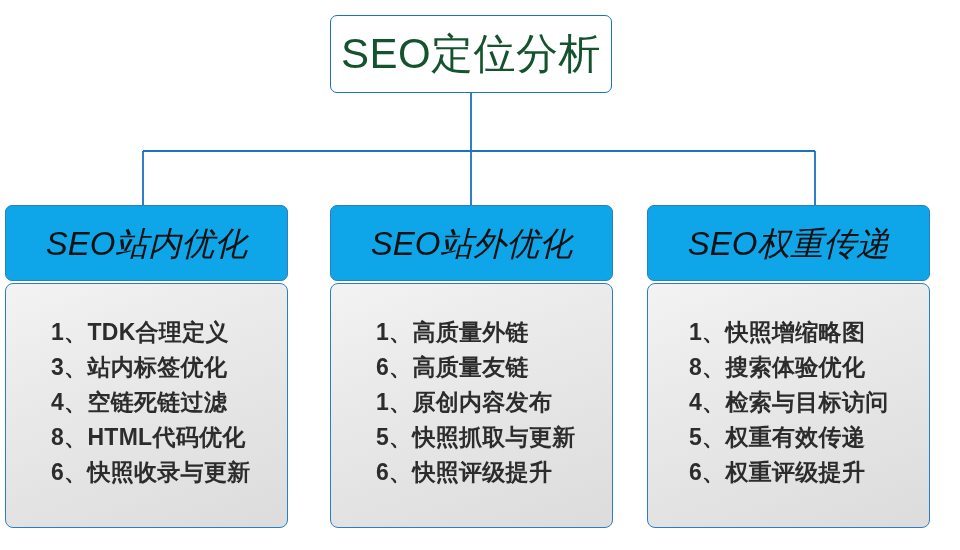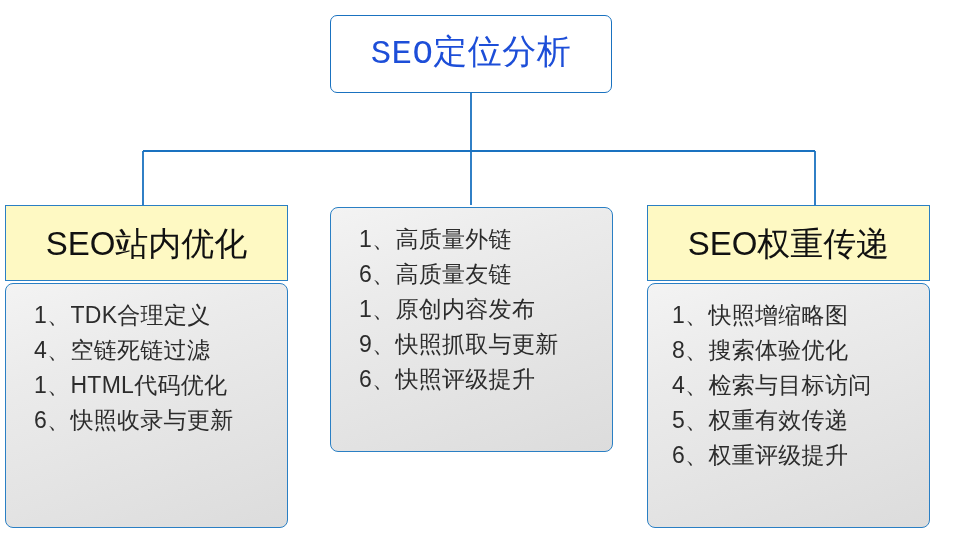--- a/index.html
+++ b/index.html
@@ -38,48 +38,48 @@
     height: 78px;
     box-sizing: border-box;
     background: #ffffff;
     border: 1.6px solid #1a72c0;
     border-radius: 7px;
     display: flex;
     align-items: center;
     justify-content: center;
   }
   .root-title {
-    font-size: 34px;
-    color: #1d4ed8;
+    font-size: 42px;
+    color: #14532d;
     letter-spacing: 0.5px;
     line-height: 1;
     white-space: nowrap;
-    font-family: Liberation Mono, monospace;
   }
 
   
   .column {
     position: absolute;
     top: 205px;
     width: 283px;
   }
   .column.col-1 { left: 5px; }
   .column.col-2 { left: 330px; }
   .column.col-3 { left: 647px; }
 
   .col-header {
     box-sizing: border-box;
     width: 100%;
     height: 76px;
-    background: #fef9c3;
+    background: #0ea5e9;
     border: 1.5px solid #2a7fc4;
-    border-radius: 0;
+    border-radius: 7px;
     display: flex;
     align-items: center;
     justify-content: center;
+    font-style: italic;
   }
   .col-header-title {
     font-size: 33px;
     color: #111111;
     line-height: 1;
     white-space: nowrap;
   }
 
   .col-body {
     box-sizing: border-box;
@@ -88,23 +88,24 @@
     height: 245px;
     border: 1.5px solid #2a7fc4;
     border-radius: 8px;
     background: linear-gradient(160deg, #f3f3f3 0%, #ebebeb 30%, #e2e2e2 72%, #dcdcdc 100%);
     padding: 14px 0 10px 0;
     display: flex;
     flex-direction: column;
     justify-content: flex-start;
   }
   .col-body ol {
-    margin: 0;
+    margin: 17px;
     padding: 0;
     list-style: none;
+    font-weight: bold;
   }
   .item {
     font-size: 23px;
     color: #2c2c2c;
     line-height: 35px;
     height: 35px;
     padding-left: 28px;
     white-space: nowrap;
     letter-spacing: 0.3px;
   }
@@ -132,34 +133,38 @@
     <span class="root-title">SEO定位分析</span>
   </div>
 
   <div class="column col-1">
     <div class="col-header">
       <span class="col-header-title">SEO站内优化</span>
     </div>
     <div class="col-body">
       <ol>
         <li class="item">1、TDK合理定义</li>
+        <li class="item">3、站内标签优化</li>
         <li class="item">4、空链死链过滤</li>
-        <li class="item">1、HTML代码优化</li>
+        <li class="item">8、HTML代码优化</li>
         <li class="item">6、快照收录与更新</li>
       </ol>
     </div>
   </div>
 
   <div class="column col-2">
+    <div class="col-header">
+      <span class="col-header-title">SEO站外优化</span>
+    </div>
     <div class="col-body">
       <ol>
         <li class="item">1、高质量外链</li>
         <li class="item">6、高质量友链</li>
         <li class="item">1、原创内容发布</li>
-        <li class="item">9、快照抓取与更新</li>
+        <li class="item">5、快照抓取与更新</li>
         <li class="item">6、快照评级提升</li>
       </ol>
     </div>
   </div>
 
   <div class="column col-3">
     <div class="col-header">
       <span class="col-header-title">SEO权重传递</span>
     </div>
     <div class="col-body">

